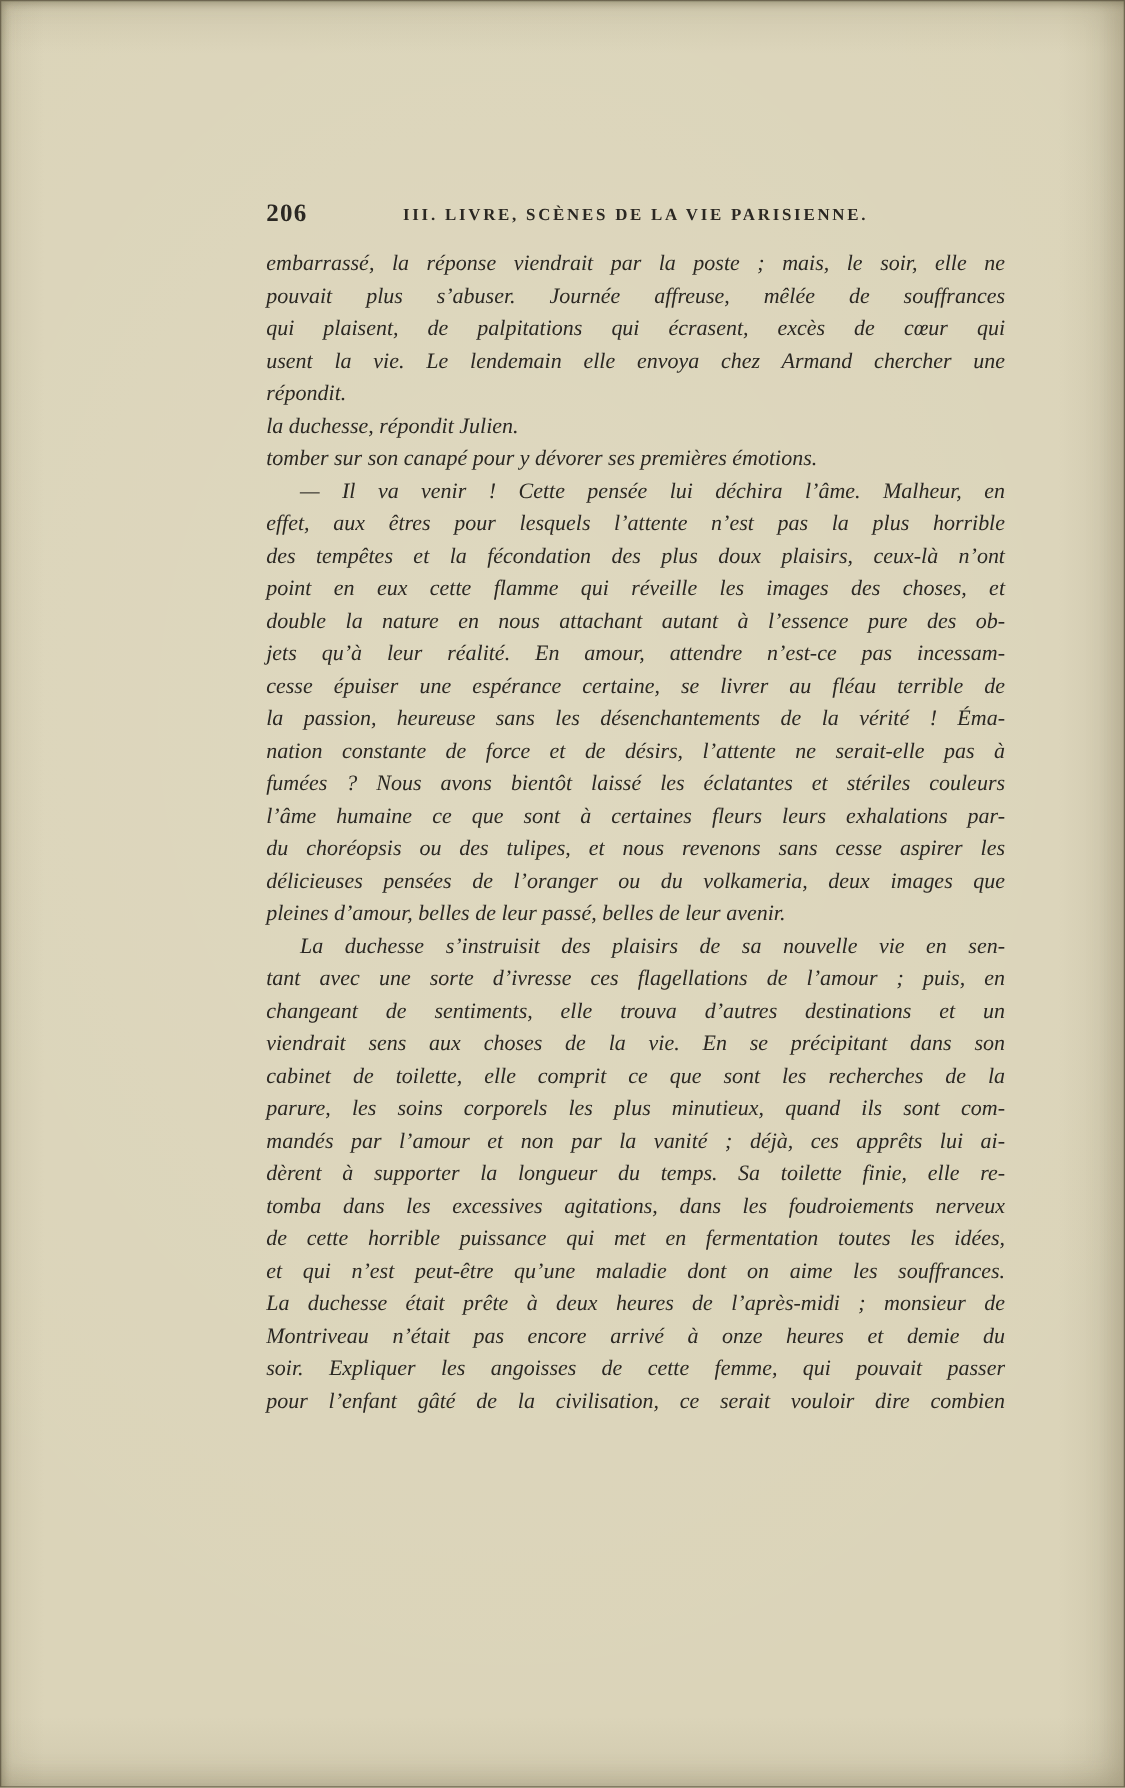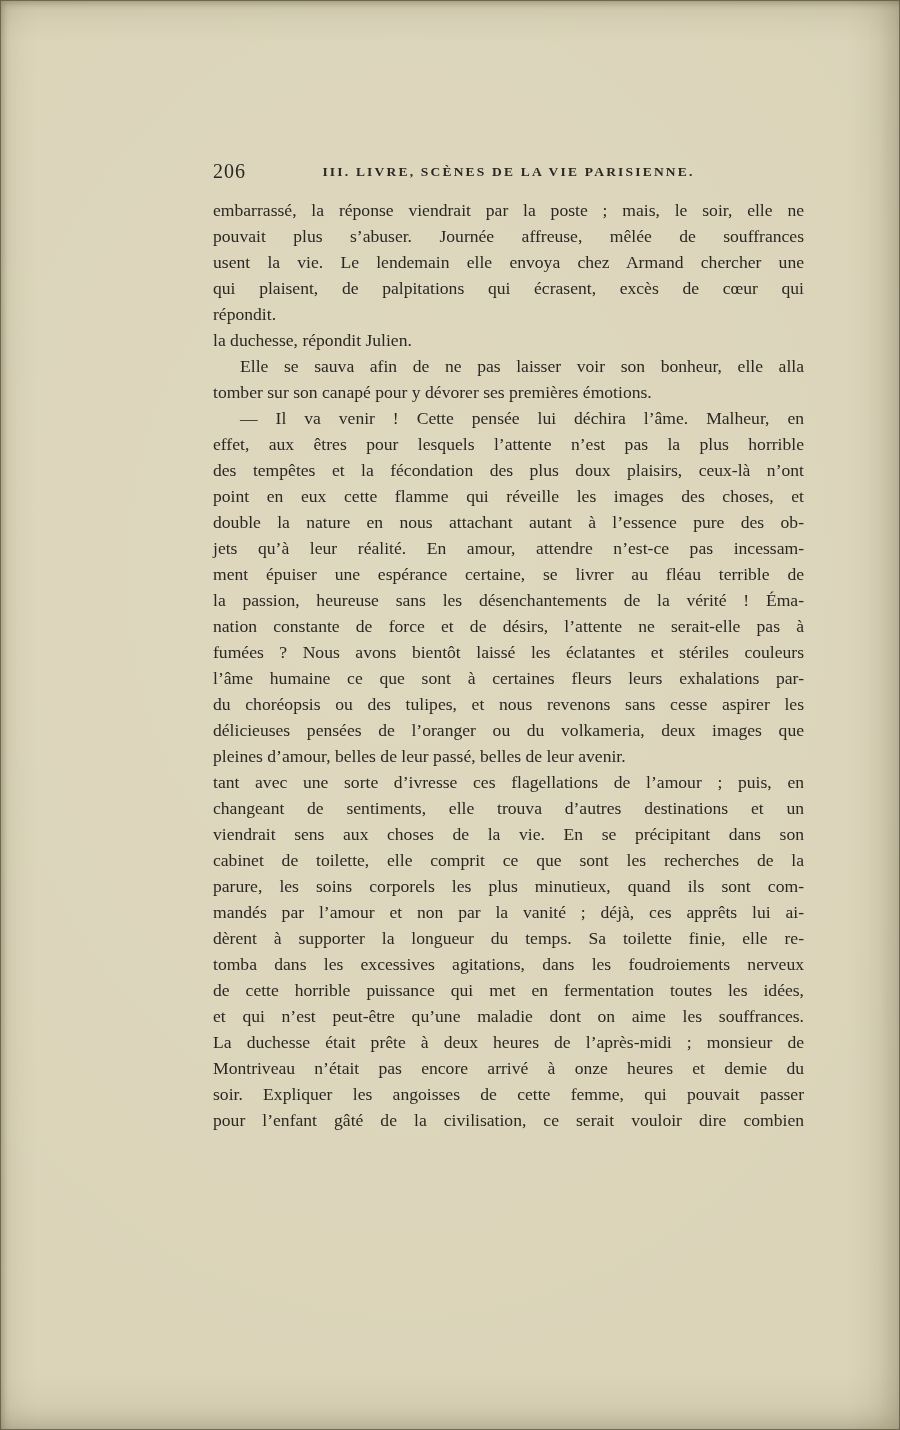--- a/index.html
+++ b/index.html
@@ -42,37 +42,39 @@
     position: relative;
     height: 24px;
     margin-bottom: 13px;
   }
   .page-number {
     position: absolute;
     left: 0;
     top: 0;
     font-size: 20px;
     letter-spacing: 1px;
+    font-weight: bold;
   }
   .running-title {
     text-align: center;
     font-size: 13.5px;
     font-weight: 700;
     letter-spacing: 2.2px;
     padding-top: 4px;
     white-space: nowrap;
   }
   .body-text {
     font-size: 17.6px;
     line-height: 26px;
   }
   .line {
     text-align: justify;
     text-align-last: justify;
     white-space: nowrap; 
+    font-style: italic;
   }
   .line { white-space: normal; }
   .line.lastline {
     text-align-last: left;
   }
   .line.indent {
     text-indent: 27px;
   }
 </style>
 </head>
@@ -80,40 +82,40 @@
 
 <div class="scan">
   <div class="text-block">
     <div class="page-header">
       <span class="page-number">206</span>
       <div class="running-title">III. LIVRE, SCÈNES DE LA VIE PARISIENNE.</div>
     </div>
     <div class="body-text">
         <div class="line">embarrassé, la réponse viendrait par la poste ; mais, le soir, elle ne</div>
         <div class="line">pouvait plus s’abuser. Journée affreuse, mêlée de souffrances</div>
+        <div class="line">qui plaisent, de palpitations qui écrasent, excès de cœur qui</div>
         <div class="line">usent la vie. Le lendemain elle envoya chez Armand chercher une</div>
-        <div class="line">qui plaisent, de palpitations qui écrasent, excès de cœur qui</div>
         <div class="line lastline">répondit.</div>
         <div class="line lastline">la duchesse, répondit Julien.</div>
-        <div class="line indent">Elle se sauva afin de ne pas laisser voir son bonheur, elle alla</div>
         <div class="line lastline">tomber sur son canapé pour y dévorer ses premières émotions.</div>
         <div class="line indent">— Il va venir ! Cette pensée lui déchira l’âme. Malheur, en</div>
         <div class="line">effet, aux êtres pour lesquels l’attente n’est pas la plus horrible</div>
         <div class="line">des tempêtes et la fécondation des plus doux plaisirs, ceux-là n’ont</div>
         <div class="line">point en eux cette flamme qui réveille les images des choses, et</div>
         <div class="line">double la nature en nous attachant autant à l’essence pure des ob-</div>
         <div class="line">jets qu’à leur réalité. En amour, attendre n’est-ce pas incessam-</div>
-        <div class="line">ment épuiser une espérance certaine, se livrer au fléau terrible de</div>
+        <div class="line">cesse épuiser une espérance certaine, se livrer au fléau terrible de</div>
         <div class="line">la passion, heureuse sans les désenchantements de la vérité ! Éma-</div>
         <div class="line">nation constante de force et de désirs, l’attente ne serait-elle pas à</div>
         <div class="line">fumées ? Nous avons bientôt laissé les éclatantes et stériles couleurs</div>
         <div class="line">l’âme humaine ce que sont à certaines fleurs leurs exhalations par-</div>
         <div class="line">du choréopsis ou des tulipes, et nous revenons sans cesse aspirer les</div>
         <div class="line">délicieuses pensées de l’oranger ou du volkameria, deux images que</div>
         <div class="line lastline">pleines d’amour, belles de leur passé, belles de leur avenir.</div>
+        <div class="line indent">La duchesse s’instruisit des plaisirs de sa nouvelle vie en sen-</div>
         <div class="line">tant avec une sorte d’ivresse ces flagellations de l’amour ; puis, en</div>
         <div class="line">changeant de sentiments, elle trouva d’autres destinations et un</div>
         <div class="line">viendrait sens aux choses de la vie. En se précipitant dans son</div>
         <div class="line">cabinet de toilette, elle comprit ce que sont les recherches de la</div>
         <div class="line">parure, les soins corporels les plus minutieux, quand ils sont com-</div>
         <div class="line">mandés par l’amour et non par la vanité ; déjà, ces apprêts lui ai-</div>
         <div class="line">dèrent à supporter la longueur du temps. Sa toilette finie, elle re-</div>
         <div class="line">tomba dans les excessives agitations, dans les foudroiements nerveux</div>
         <div class="line">de cette horrible puissance qui met en fermentation toutes les idées,</div>
         <div class="line">et qui n’est peut-être qu’une maladie dont on aime les souffrances.</div>

